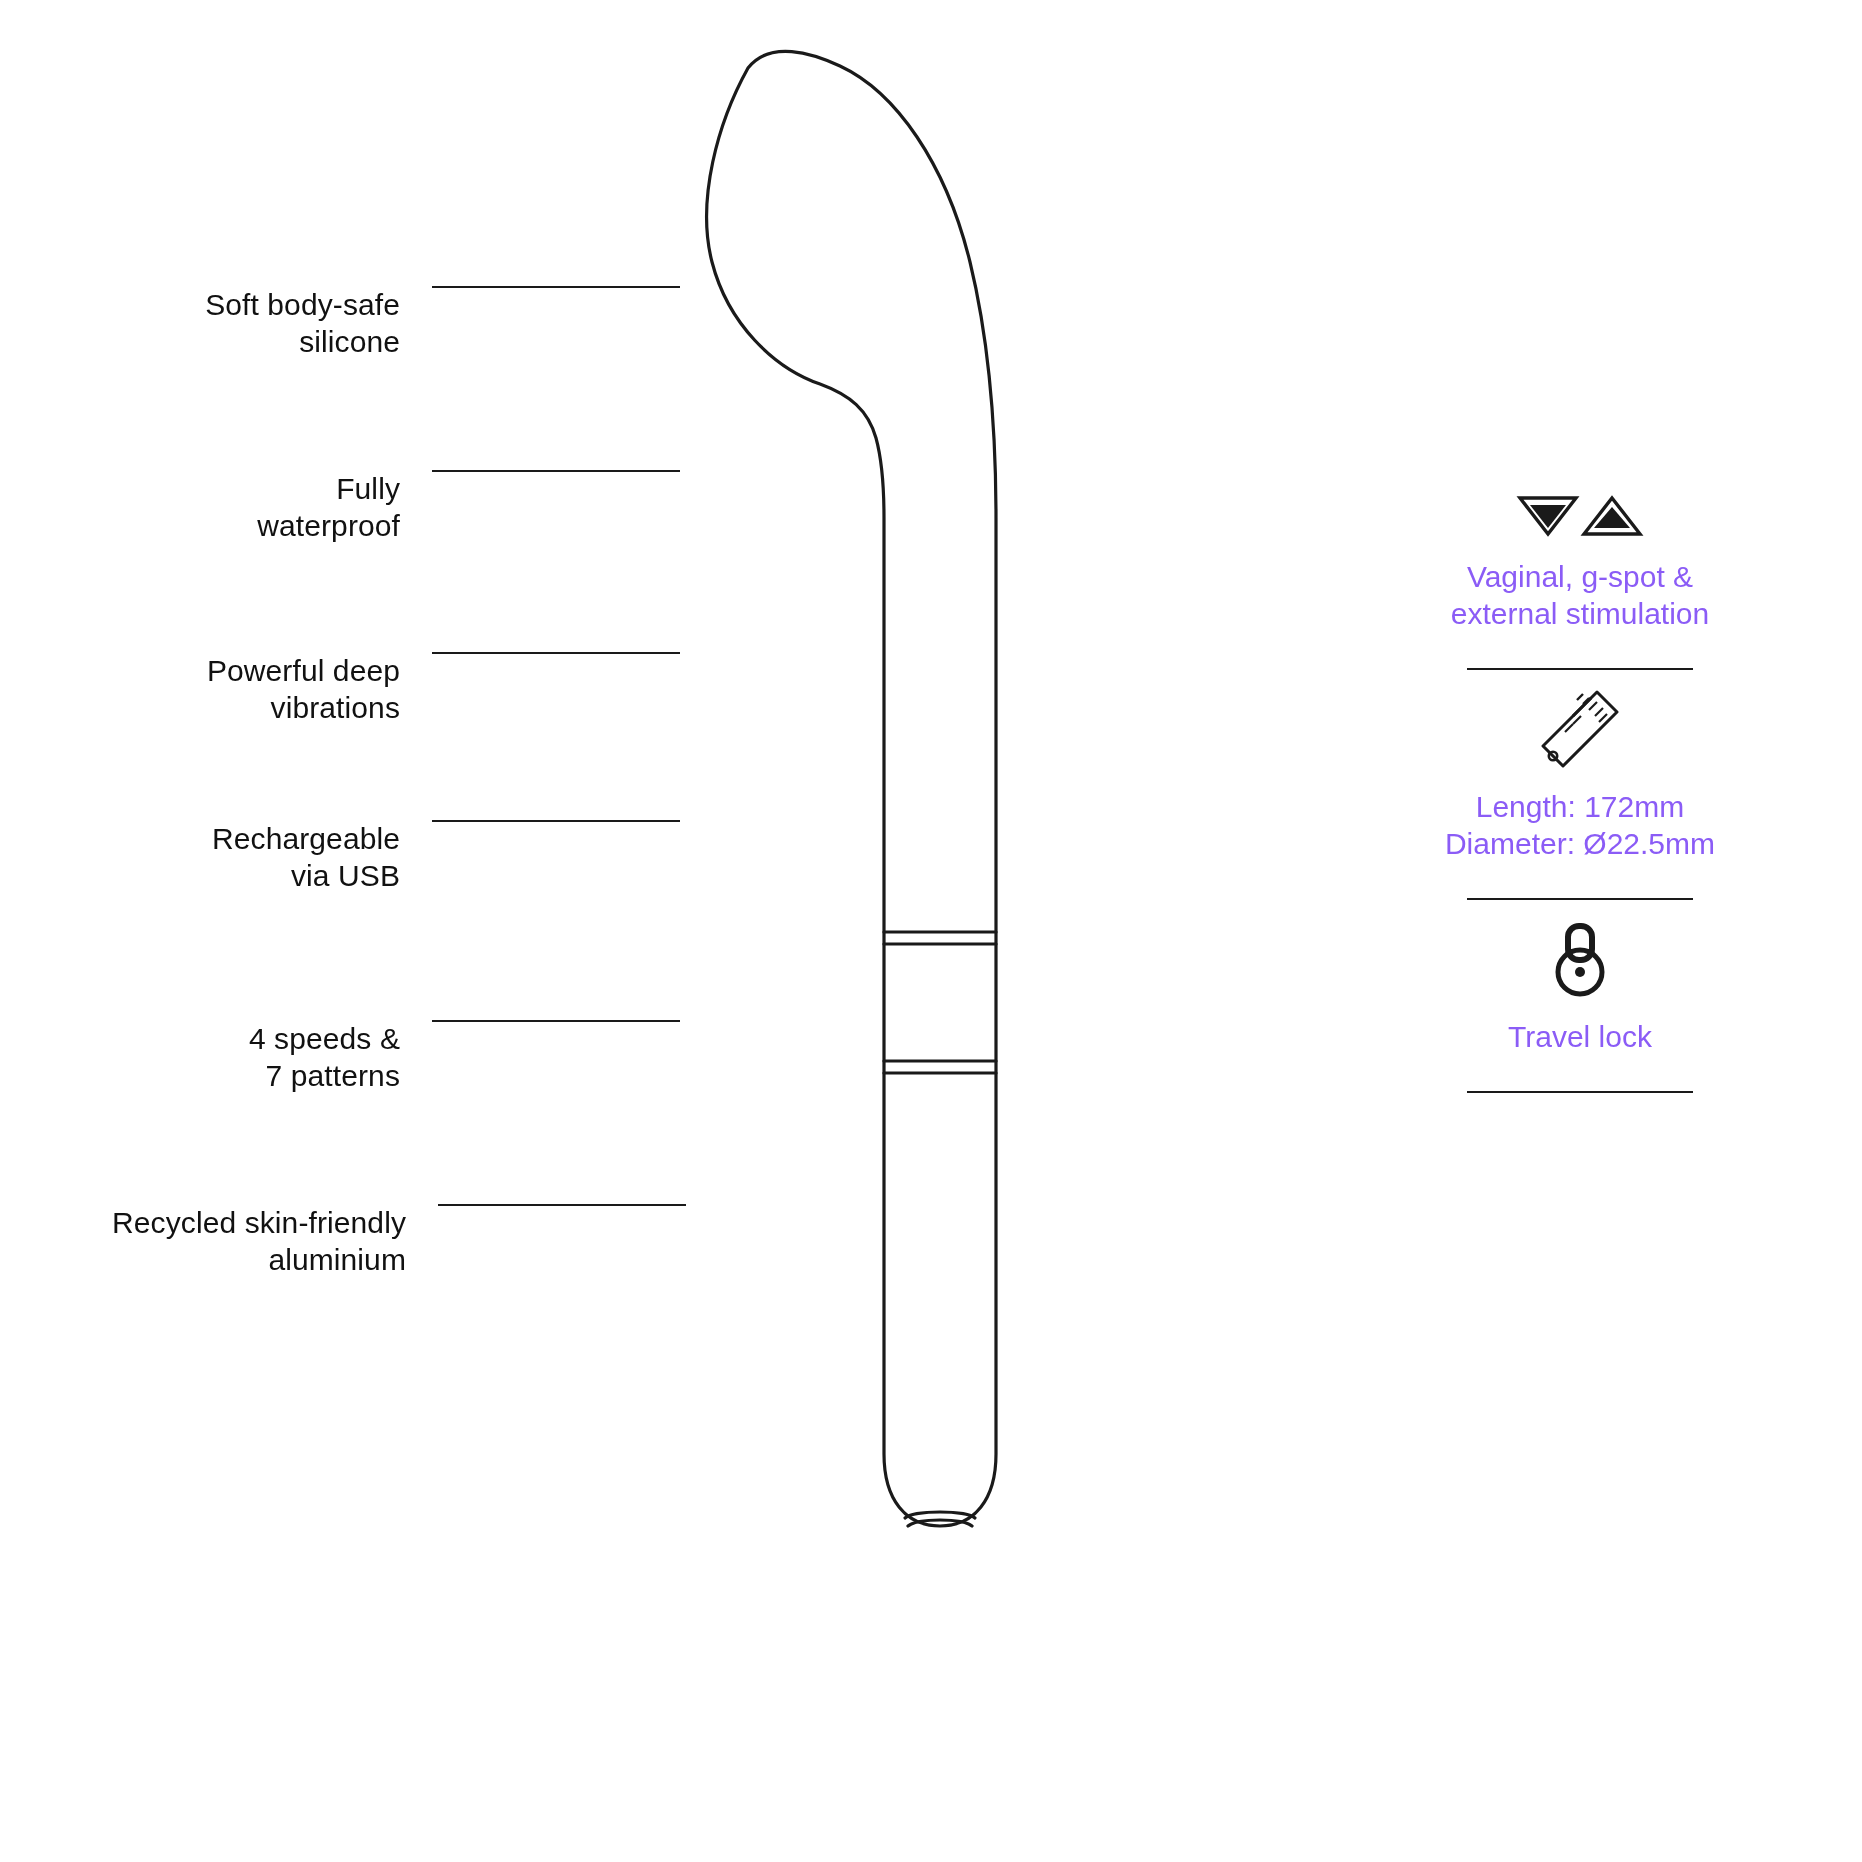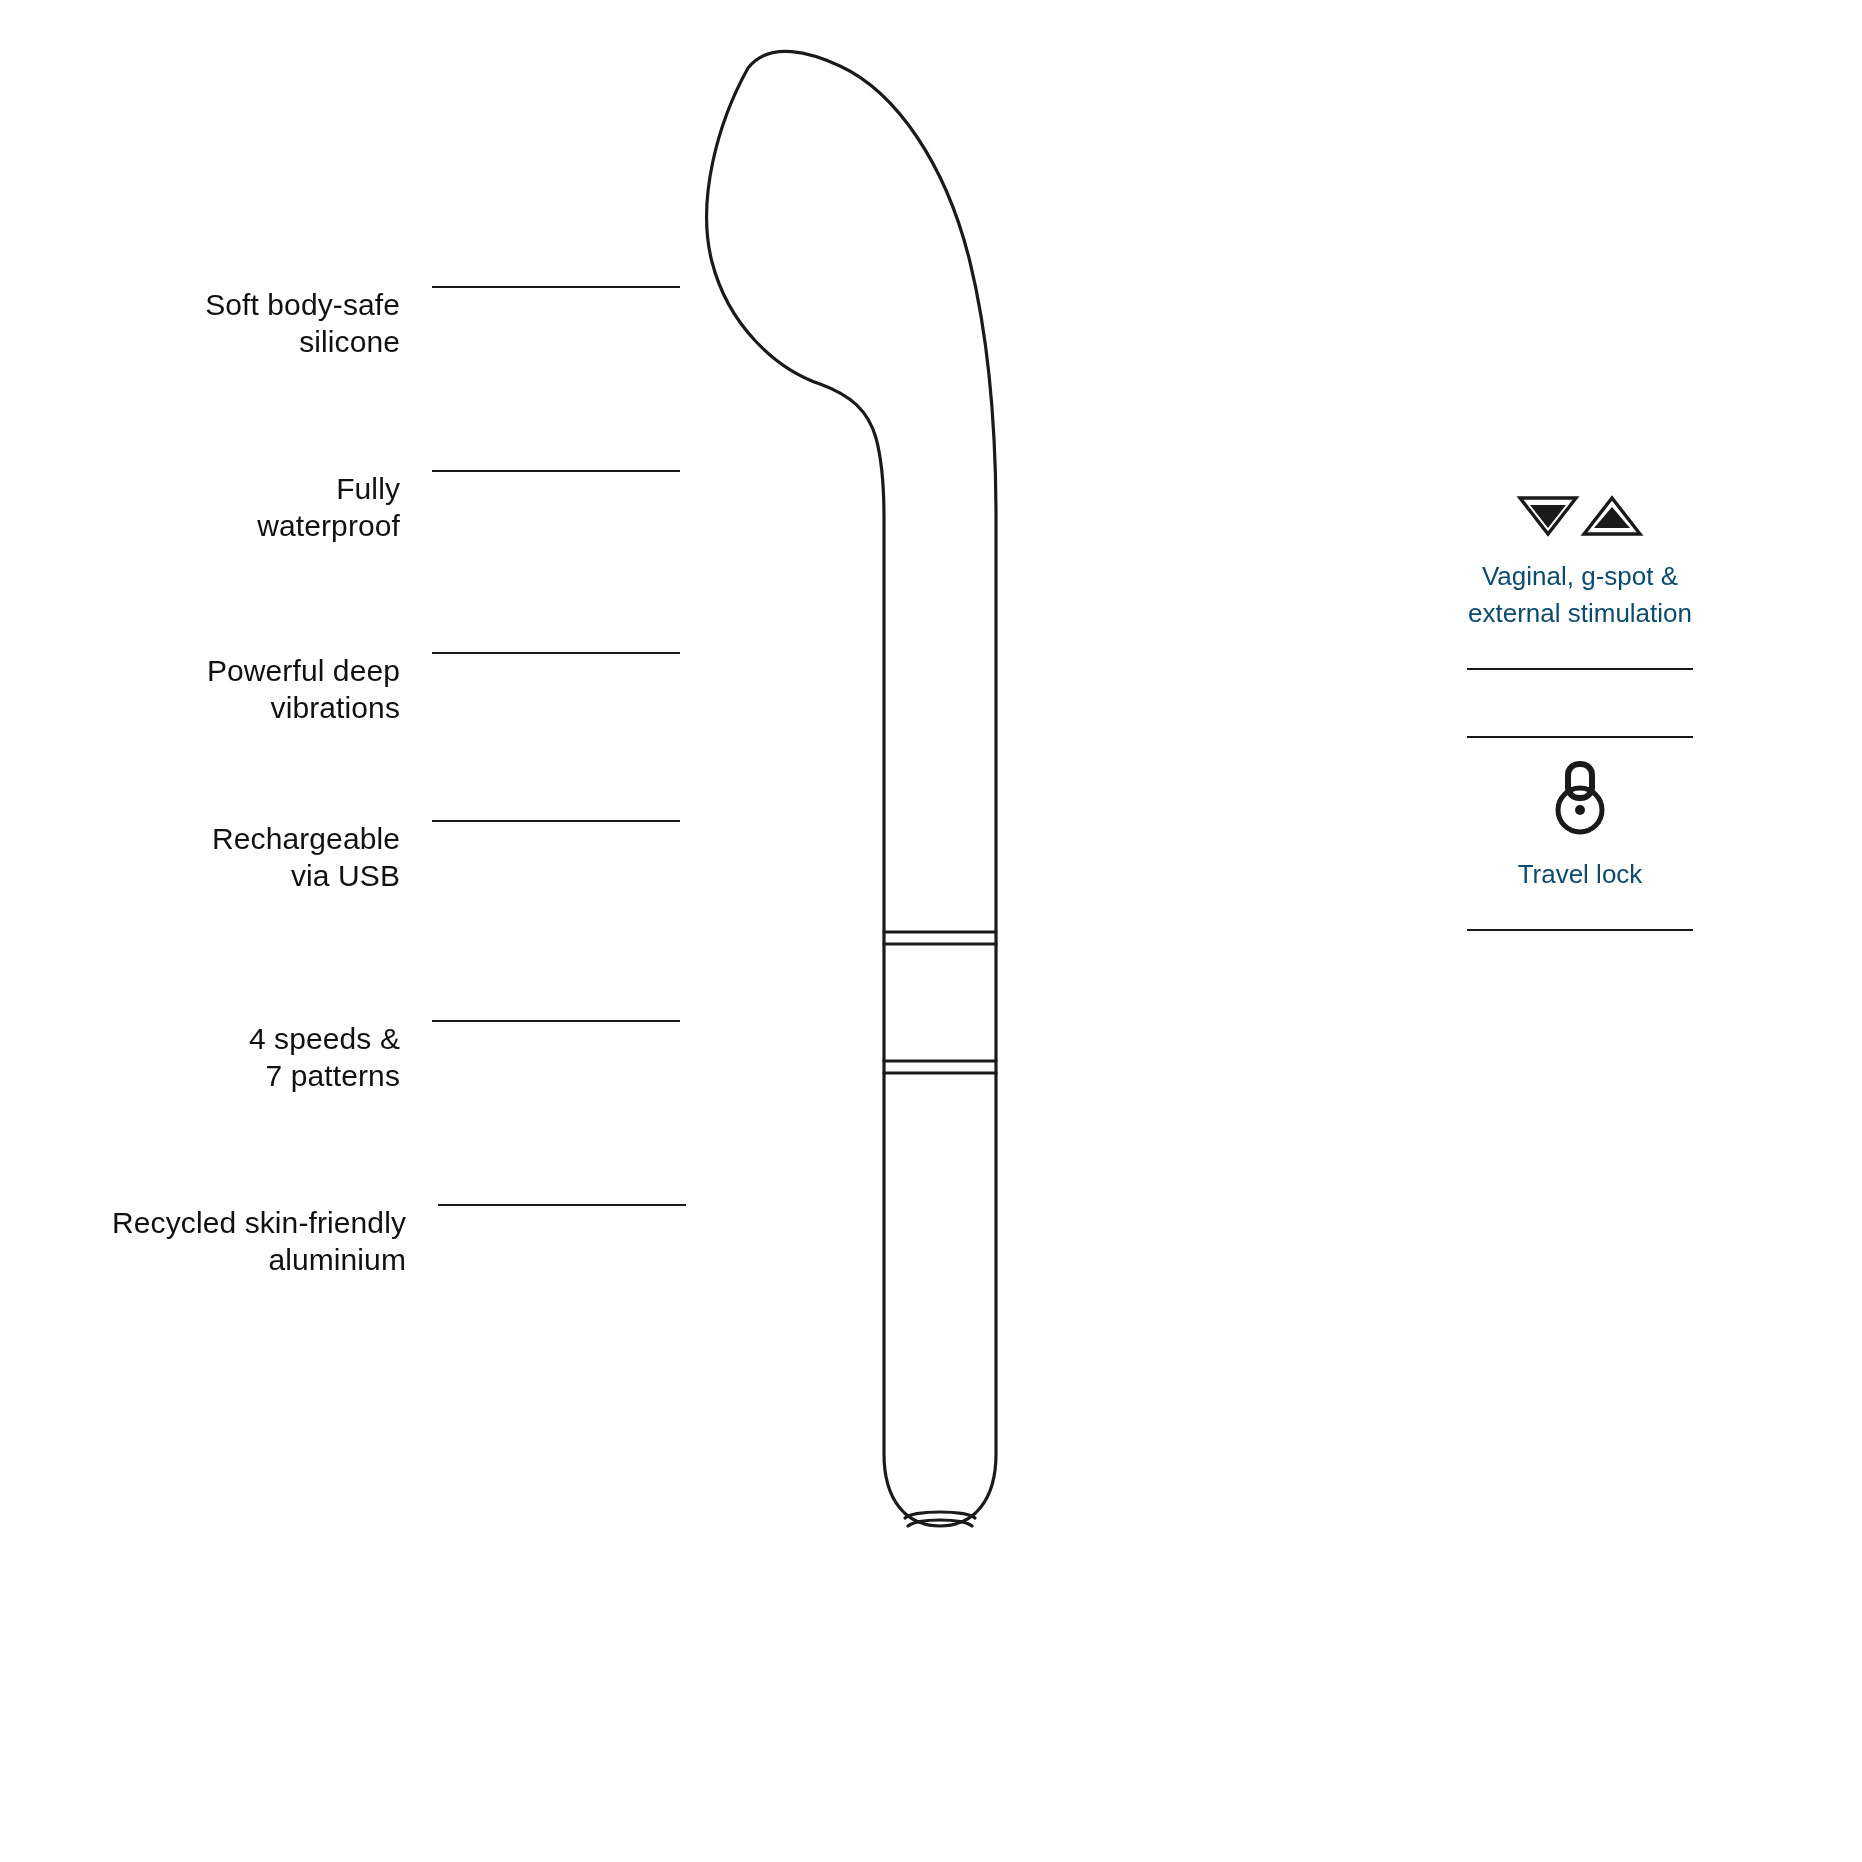--- a/index.html
+++ b/index.html
@@ -60,25 +60,25 @@
     align-items: center;
   }
   .spec-icon {
     height: 72px;
     display: flex;
     align-items: flex-end;
     justify-content: center;
   }
   .spec-text {
     margin-top: 16px;
-    font-size: 26px;
+    font-size: 30px;
     line-height: 37px;
     text-align: center;
     white-space: pre-line;
-    color: #0c4a6e;
+    color: #8b5cf6;
   }
   .spec-divider {
     width: 226px;
     height: 0;
     border-top: 2px solid #1a1a1a;
     margin: 36px 0 30px 0;
   }
 
   
   #product {
@@ -171,20 +171,42 @@
 
           <path d="M98 17 L116 38 L80 38 Z" fill="#1a1a1a"></path>
         </svg>
       </div>
       <div class="spec-text">Vaginal, g-spot &amp;
 external stimulation</div>
     </div>
 
     <div class="spec-divider"></div>
 
+    <div class="spec">
+      <div class="spec-icon">
+        <svg width="86" height="86" viewBox="0 0 86 86" xmlns="http://www.w3.org/2000/svg">
+          <g stroke="#1a1a1a" stroke-width="3" fill="none" stroke-linejoin="round">
+            <path d="M60 6 L80 26 L26 80 L6 60 Z"></path>
+            <path d="M54 12 L36 30"></path>
+            <path d="M46 8 L40 14" stroke-width="2.4"></path>
+          </g>
+          <g stroke="#1a1a1a" stroke-width="2.2">
+            <path d="M60 16 L52 24"></path>
+            <path d="M52 12 L46 18"></path>
+            <path d="M66 22 L58 30"></path>
+            <path d="M70 28 L62 36"></path>
+            <path d="M44 30 L36 38"></path>
+            <path d="M36 38 L28 46"></path>
+          </g>
+          <circle cx="16" cy="70" r="4.2" fill="none" stroke="#1a1a1a" stroke-width="2.6"></circle>
+        </svg>
+      </div>
+      <div class="spec-text">Length: 172mm
+Diameter: Ø22.5mm</div>
+    </div>
 
     <div class="spec-divider"></div>
 
     <div class="spec">
       <div class="spec-icon">
         <svg width="72" height="80" viewBox="0 0 72 80" xmlns="http://www.w3.org/2000/svg">
           <rect x="24" y="4" width="24" height="34" rx="11" fill="none" stroke="#1a1a1a" stroke-width="6"></rect>
           <circle cx="36" cy="50" r="22" fill="none" stroke="#1a1a1a" stroke-width="5"></circle>
           <circle cx="36" cy="50" r="5" fill="#1a1a1a"></circle>
         </svg>

